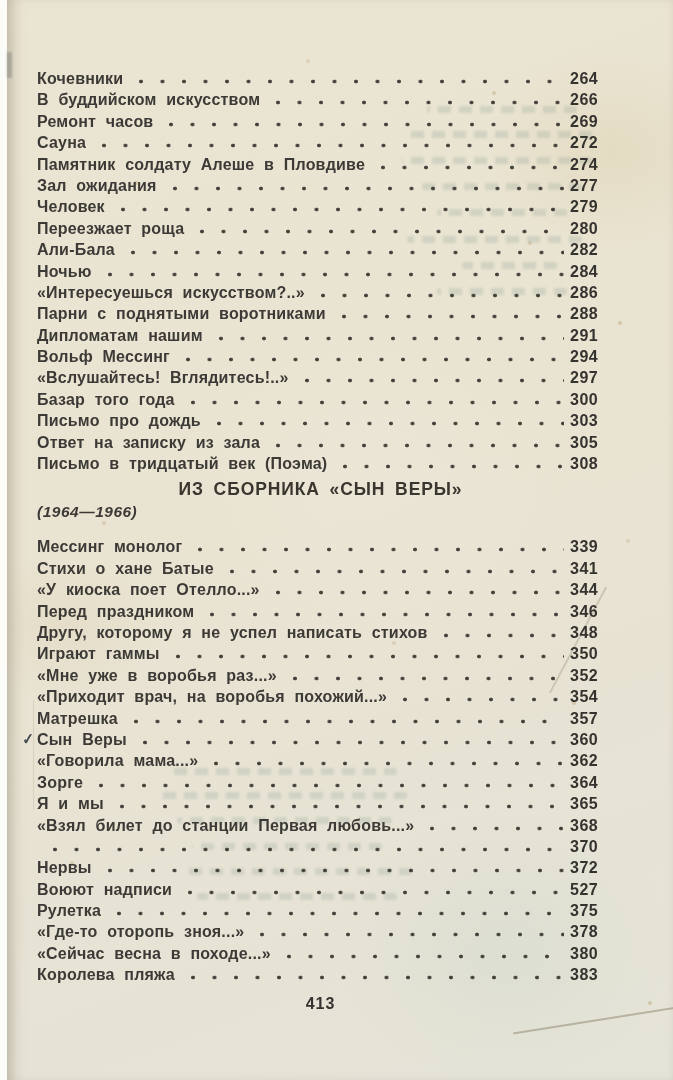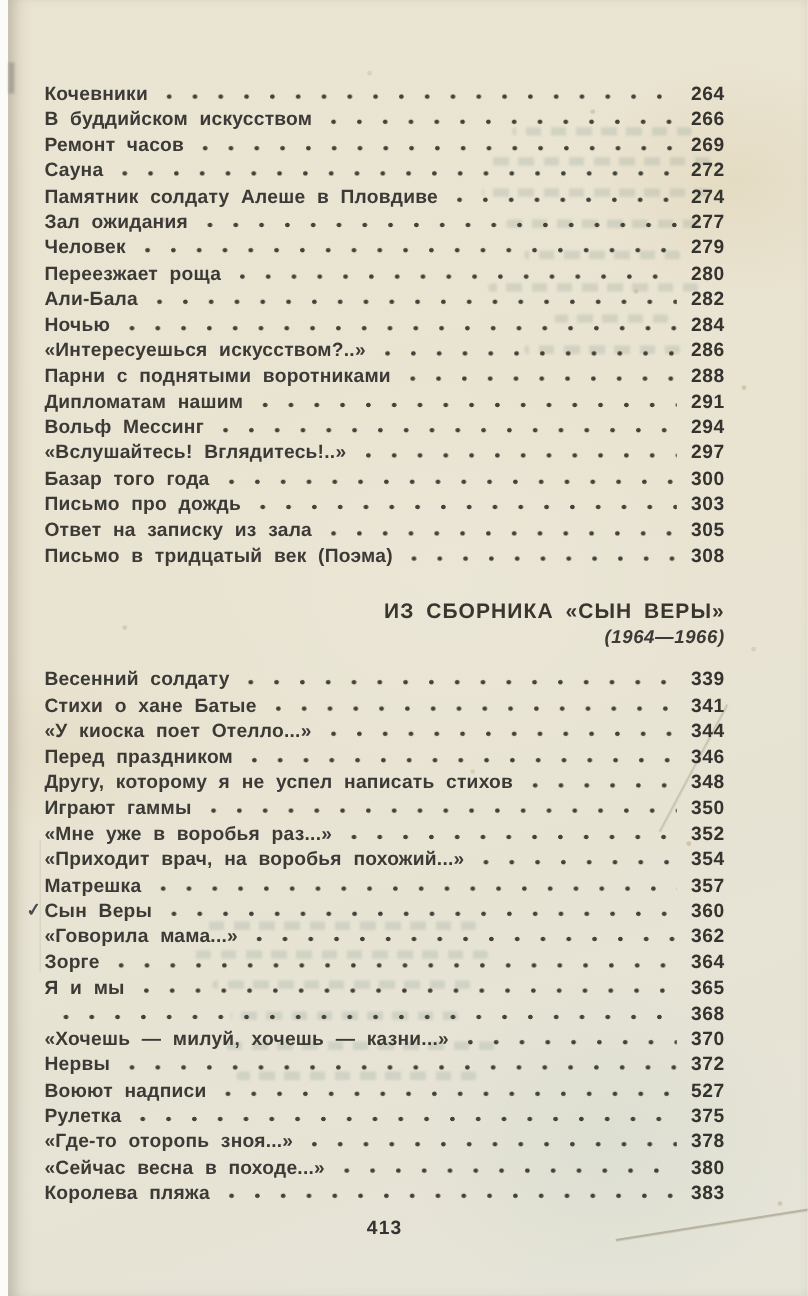--- a/index.html
+++ b/index.html
@@ -41,31 +41,31 @@
     position:relative;display:flex;align-items:baseline;
     height:21.4px;font-size:16px;font-weight:700;line-height:21.4px;
     letter-spacing:0.2px;white-space:nowrap;
   }
   .toc-row .title{word-spacing:5px;}
   .toc-row .leader{
     flex:1;height:5px;margin:0 6px 0 12px;
     background-image:radial-gradient(circle at 2px 50%, #45423c 1.6px, rgba(69,66,60,0) 2.2px);
     background-size:21.5px 5px;background-repeat:repeat-x;background-position:4px center;
   }
-  .toc-row .pagenum{min-width:34px;text-align:right;letter-spacing:0.5px;color:#35332f;}
+  .toc-row .pagenum{min-width:34px;letter-spacing:0.5px;color:#35332f;}
   .checkmark{
     position:absolute;left:-15px;top:1px;font-size:15px;font-weight:700;color:#474c52;
     transform:rotate(-6deg);line-height:18px;
   }
   .section-heading{
-    text-align:right;margin-top:25px;font-size:17.5px;font-weight:700;
+    text-align:center;margin-top:5px;font-size:17.5px;font-weight:700;
     letter-spacing:0.9px;word-spacing:4px;color:#38362f;
   }
   .section-years{
-    text-align:right;margin-top:3px;font-size:15.5px;font-style:italic;font-weight:600;
+    text-align:left;margin-top:3px;font-size:15.5px;font-style:italic;font-weight:600;
     letter-spacing:0.5px;color:#3c3a36;
   }
   .list-2{margin-top:15px;}
   .footer-page-number{
     text-align:center;margin-top:9px;font-size:16px;font-weight:700;
     letter-spacing:1px;color:#35332f;
   }
   .ghost{
     position:absolute;height:7px;border-radius:3px;pointer-events:none;
     background:repeating-linear-gradient(90deg, rgba(122,148,136,0.20) 0 13px, rgba(122,148,136,0) 13px 21px);
@@ -199,21 +199,21 @@
           <span class="leader"></span>
           <span class="pagenum">308</span>
         </div>
       </div>
 
     <div class="section-heading">ИЗ СБОРНИКА «СЫН ВЕРЫ»</div>
     <div class="section-years">(1964—1966)</div>
 
     <div class="toc-list list-2" id="list2">
         <div class="toc-row">
-          <span class="title">Весенний солдату</span>
+          <span class="title">Мессинг монолог</span>
           <span class="leader"></span>
           <span class="pagenum">339</span>
         </div>
         <div class="toc-row">
           <span class="title">Стихи о хане Батые</span>
           <span class="leader"></span>
           <span class="pagenum">341</span>
         </div>
         <div class="toc-row">
           <span class="title">«У киоска поет Отелло...»</span>
@@ -265,25 +265,25 @@
           <span class="title">Зорге</span>
           <span class="leader"></span>
           <span class="pagenum">364</span>
         </div>
         <div class="toc-row">
           <span class="title">Я и мы</span>
           <span class="leader"></span>
           <span class="pagenum">365</span>
         </div>
         <div class="toc-row">
+          <span class="title">«Взял билет до станции Первая любовь...»</span>
           <span class="leader"></span>
           <span class="pagenum">368</span>
         </div>
         <div class="toc-row">
-          <span class="title">«Хочешь — милуй, хочешь — казни...»</span>
           <span class="leader"></span>
           <span class="pagenum">370</span>
         </div>
         <div class="toc-row">
           <span class="title">Нервы</span>
           <span class="leader"></span>
           <span class="pagenum">372</span>
         </div>
         <div class="toc-row">
           <span class="title">Воюют надписи</span>

